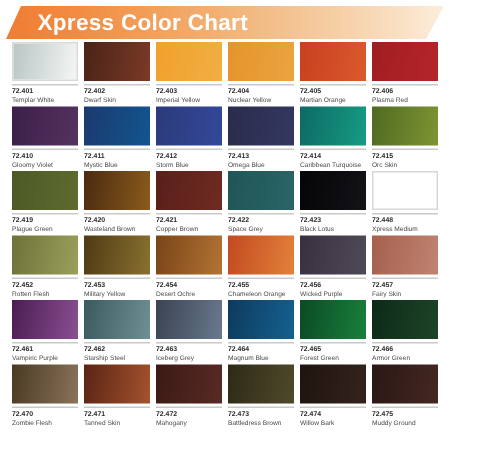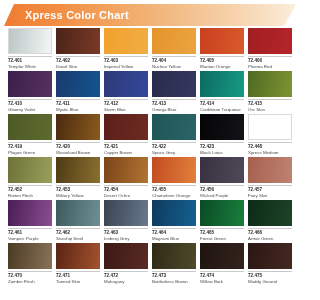--- a/index.html
+++ b/index.html
@@ -56,21 +56,21 @@
     width: 0;
     height: 0;
     border-bottom: 22px solid #ffffff;
     border-left: 12px solid transparent;
   }
   .banner-title {
     position: relative;
     z-index: 2;
     margin-left: 21px;
     color: #ffffff;
-    font-size: 11px;
+    font-size: 15px;
     font-weight: bold;
     letter-spacing: 0.2px;
     white-space: nowrap;
   }
 
   
   #swatch-grid {
     padding: 0 8px;
     box-sizing: border-box;
   }

